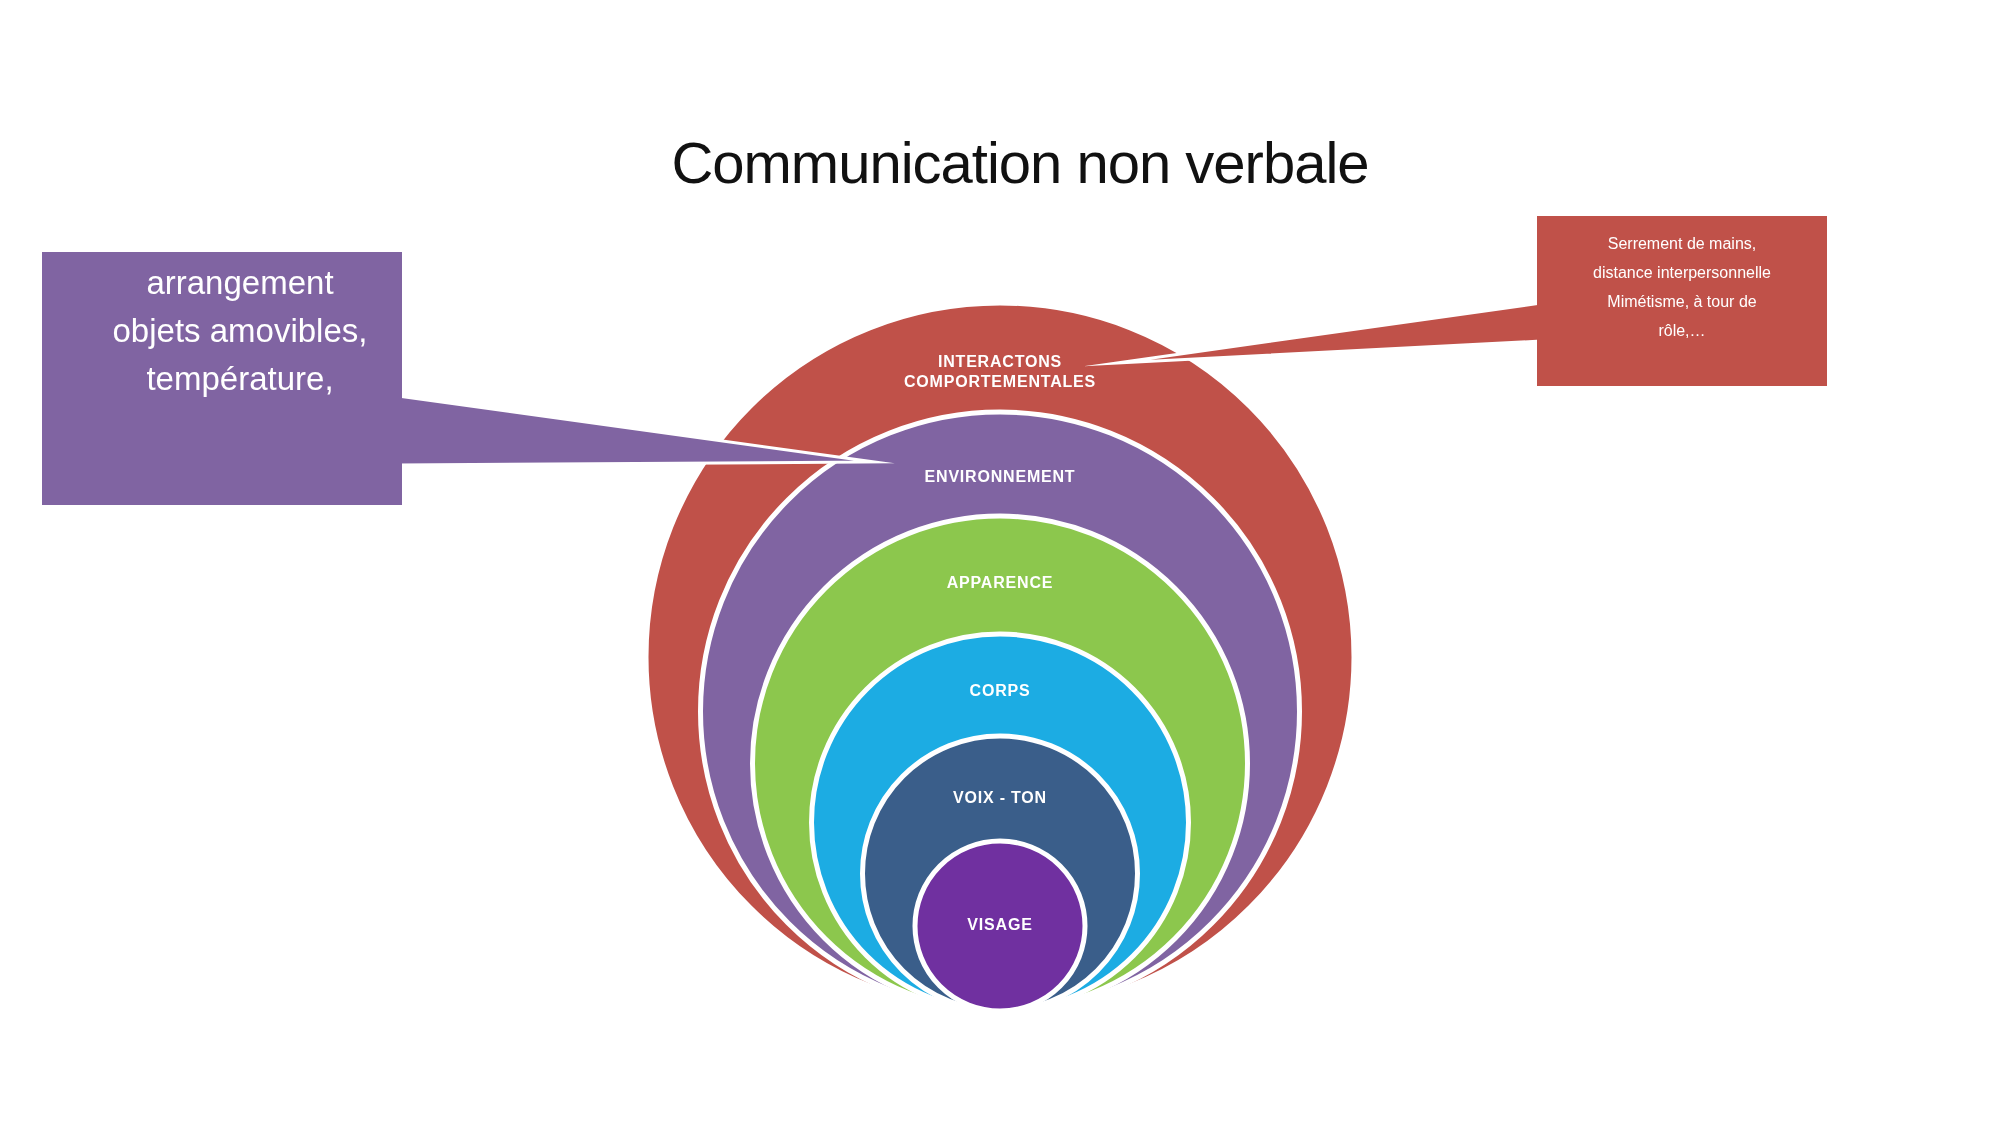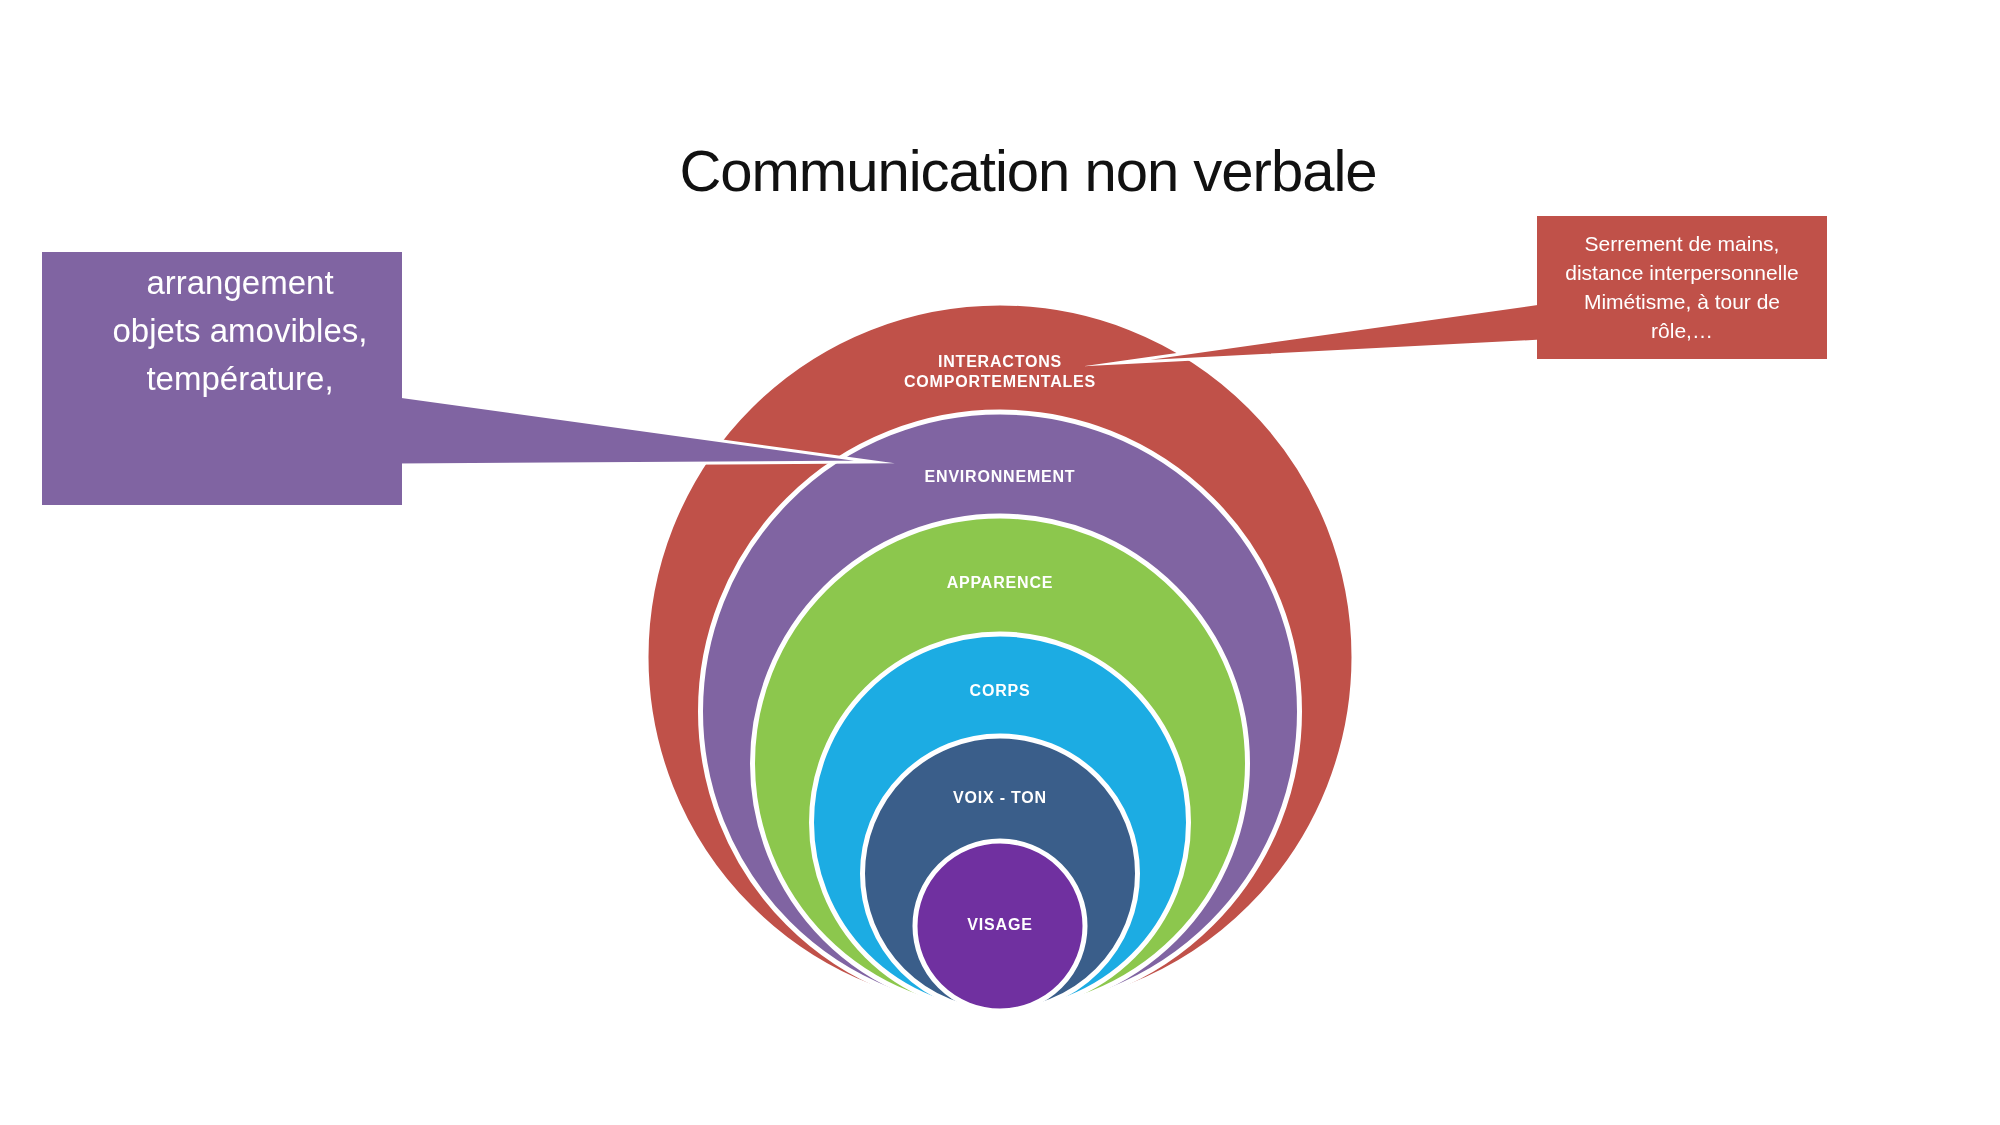--- a/index.html
+++ b/index.html
@@ -1,21 +1,21 @@
 <!DOCTYPE html>
 <html><head>
 <meta charset="utf-8">
 <style>
   html,body{margin:0;padding:0;background:#ffffff;}
   .canvas{
     position:relative;width:2000px;height:1125px;background:#ffffff;overflow:hidden;
     font-family:"Liberation Sans", sans-serif;
   }
   .title{
-    position:absolute;left:520px;top:130px;width:1000px;margin:8px;
+    position:absolute;left:520px;top:130px;width:1000px;margin:0;
     font-size:58px;font-weight:400;color:#111111;text-align:center;
     letter-spacing:-1px;line-height:1.15;
   }
   .venn-svg{position:absolute;left:0;top:0;}
   .ring-label{
     position:absolute;left:800px;width:400px;text-align:center;
     color:#ffffff;font-weight:700;font-size:16px;line-height:20px;letter-spacing:0.8px;
   }
   .ring-label.two-line{left:870px;width:260px;}
   .lbl-interactions{top:352px;}
@@ -25,22 +25,22 @@
   .lbl-voix{top:788px;}
   .lbl-visage{top:915px;}
   .callout{
     position:absolute;color:#ffffff;text-align:center;box-sizing:border-box;
   }
   .callout-left{
     left:42px;top:252px;width:360px;height:253px;
     font-size:33px;line-height:48px;padding-top:7px;
   }
   .callout-right{
-    left:1537px;top:216px;width:290px;height:143px;
-    font-size:21px;line-height:29px;padding-top:13px;
+    left:1537px;top:216px;width:290px;height:170px;
+    font-size:16px;line-height:29px;padding-top:13px;
   }
   .callout-line{white-space:nowrap;}
 </style>
 </head>
 <body>
 
 <div class="canvas">
 
   <h1 class="title">Communication non verbale</h1>
 

